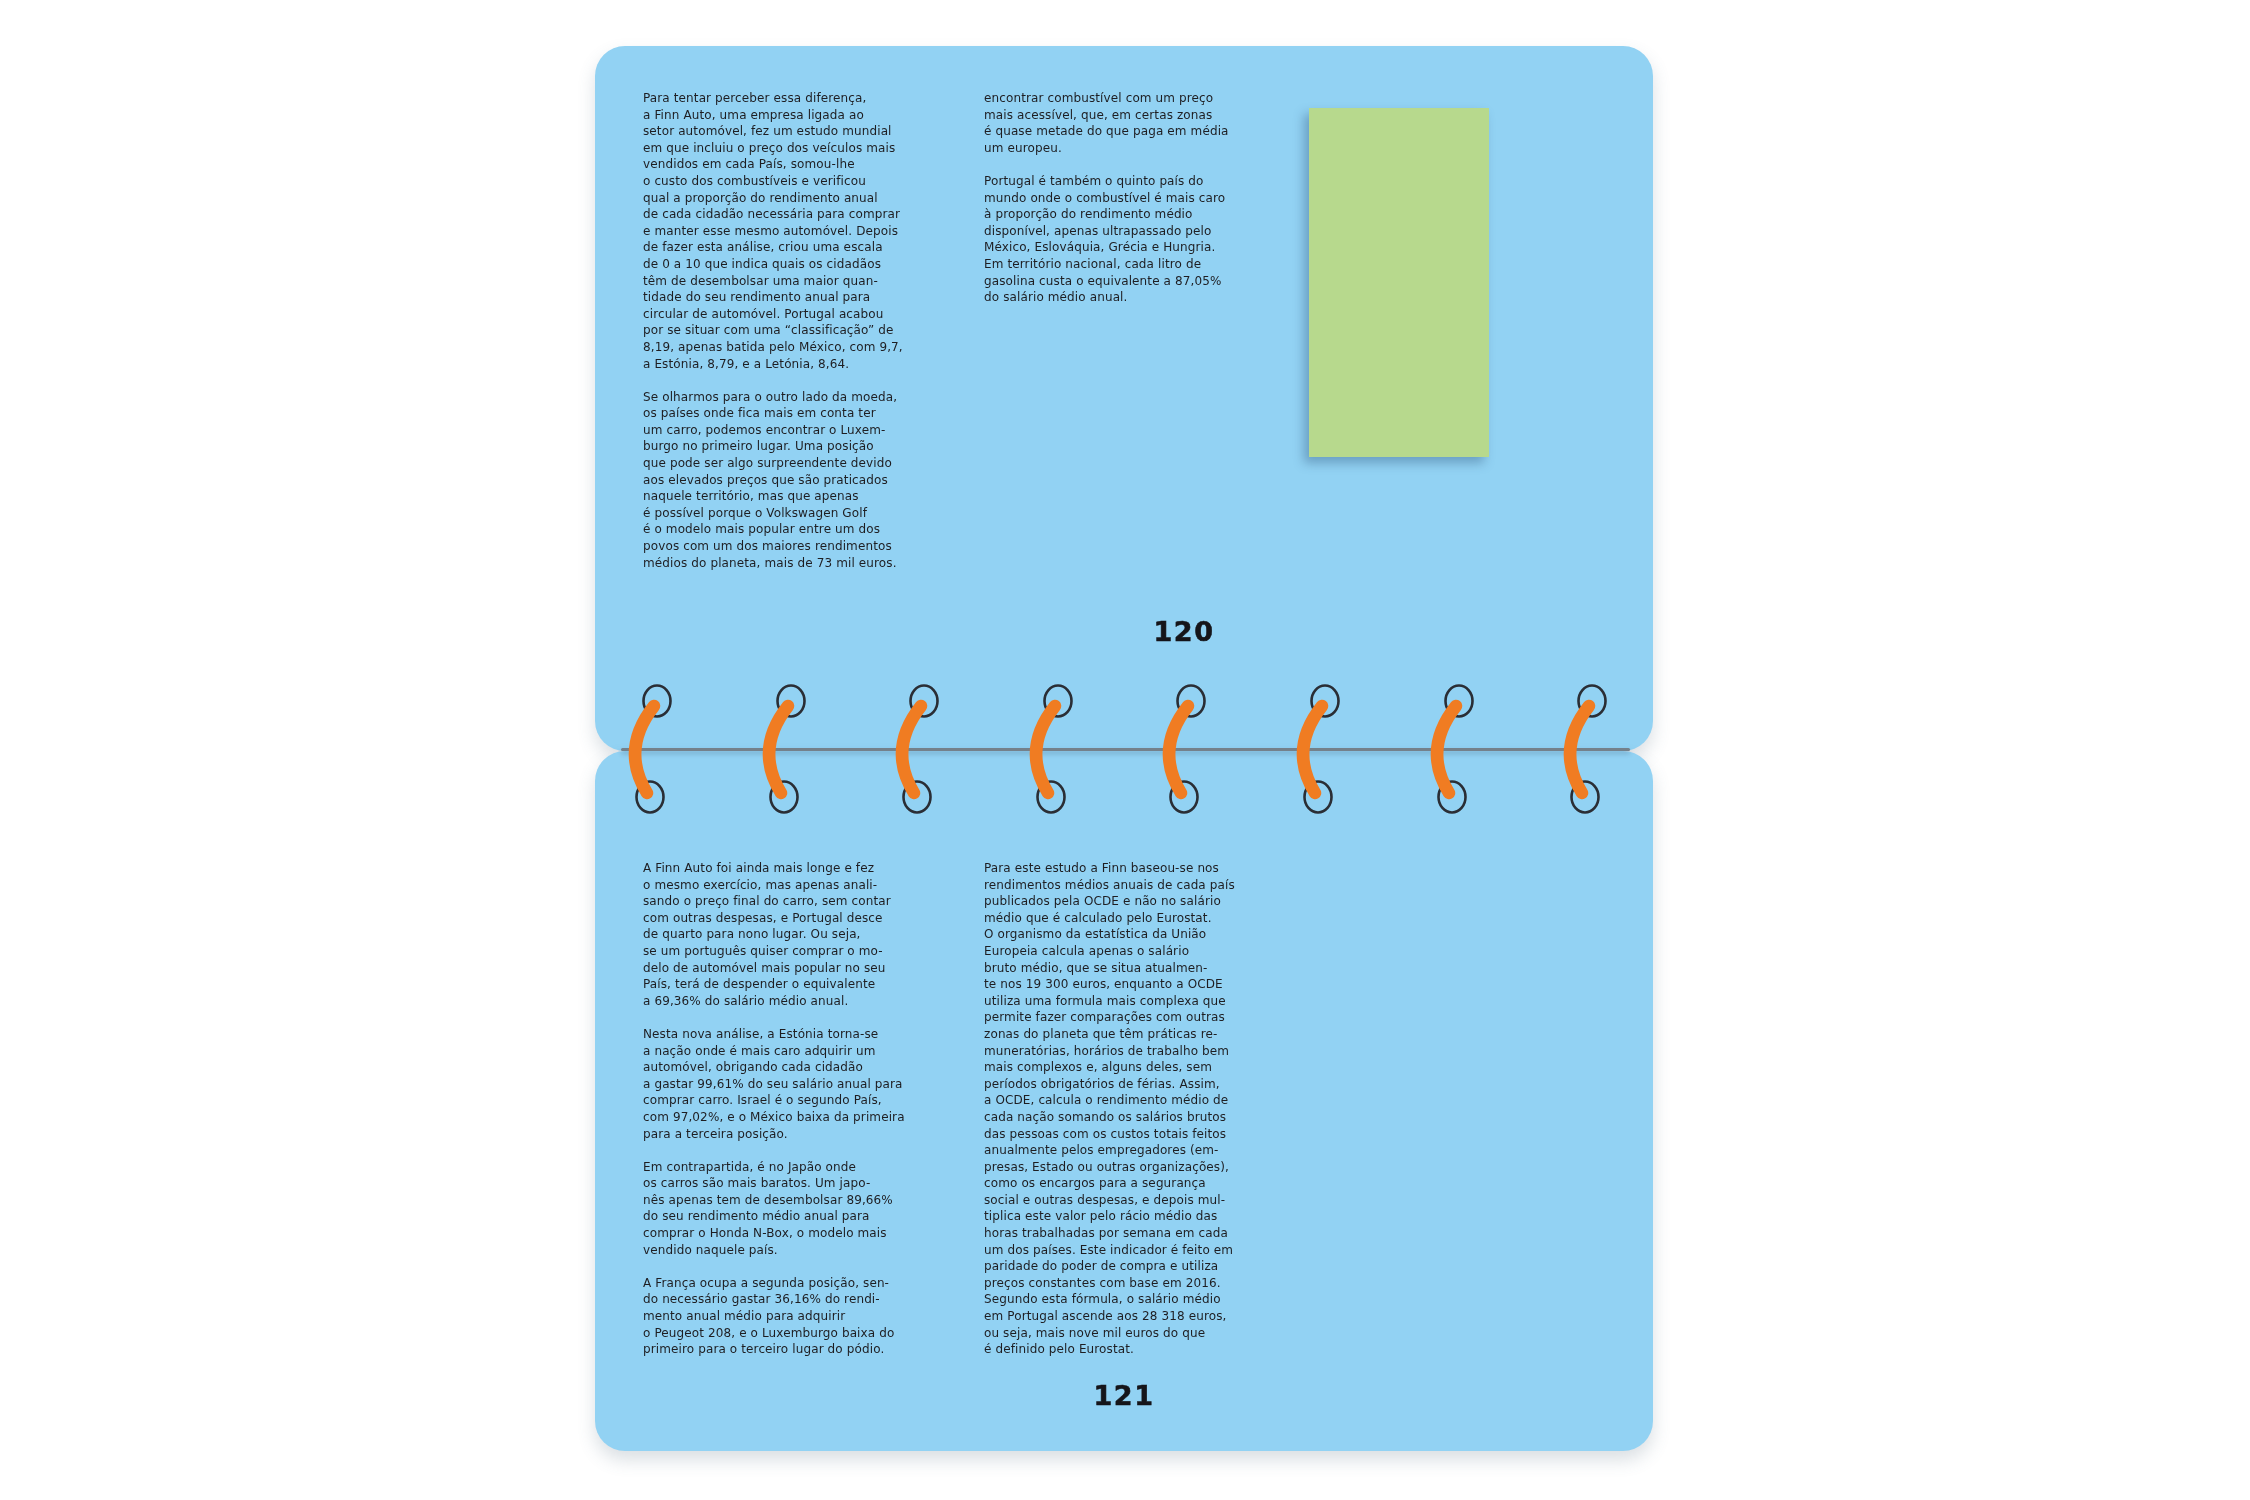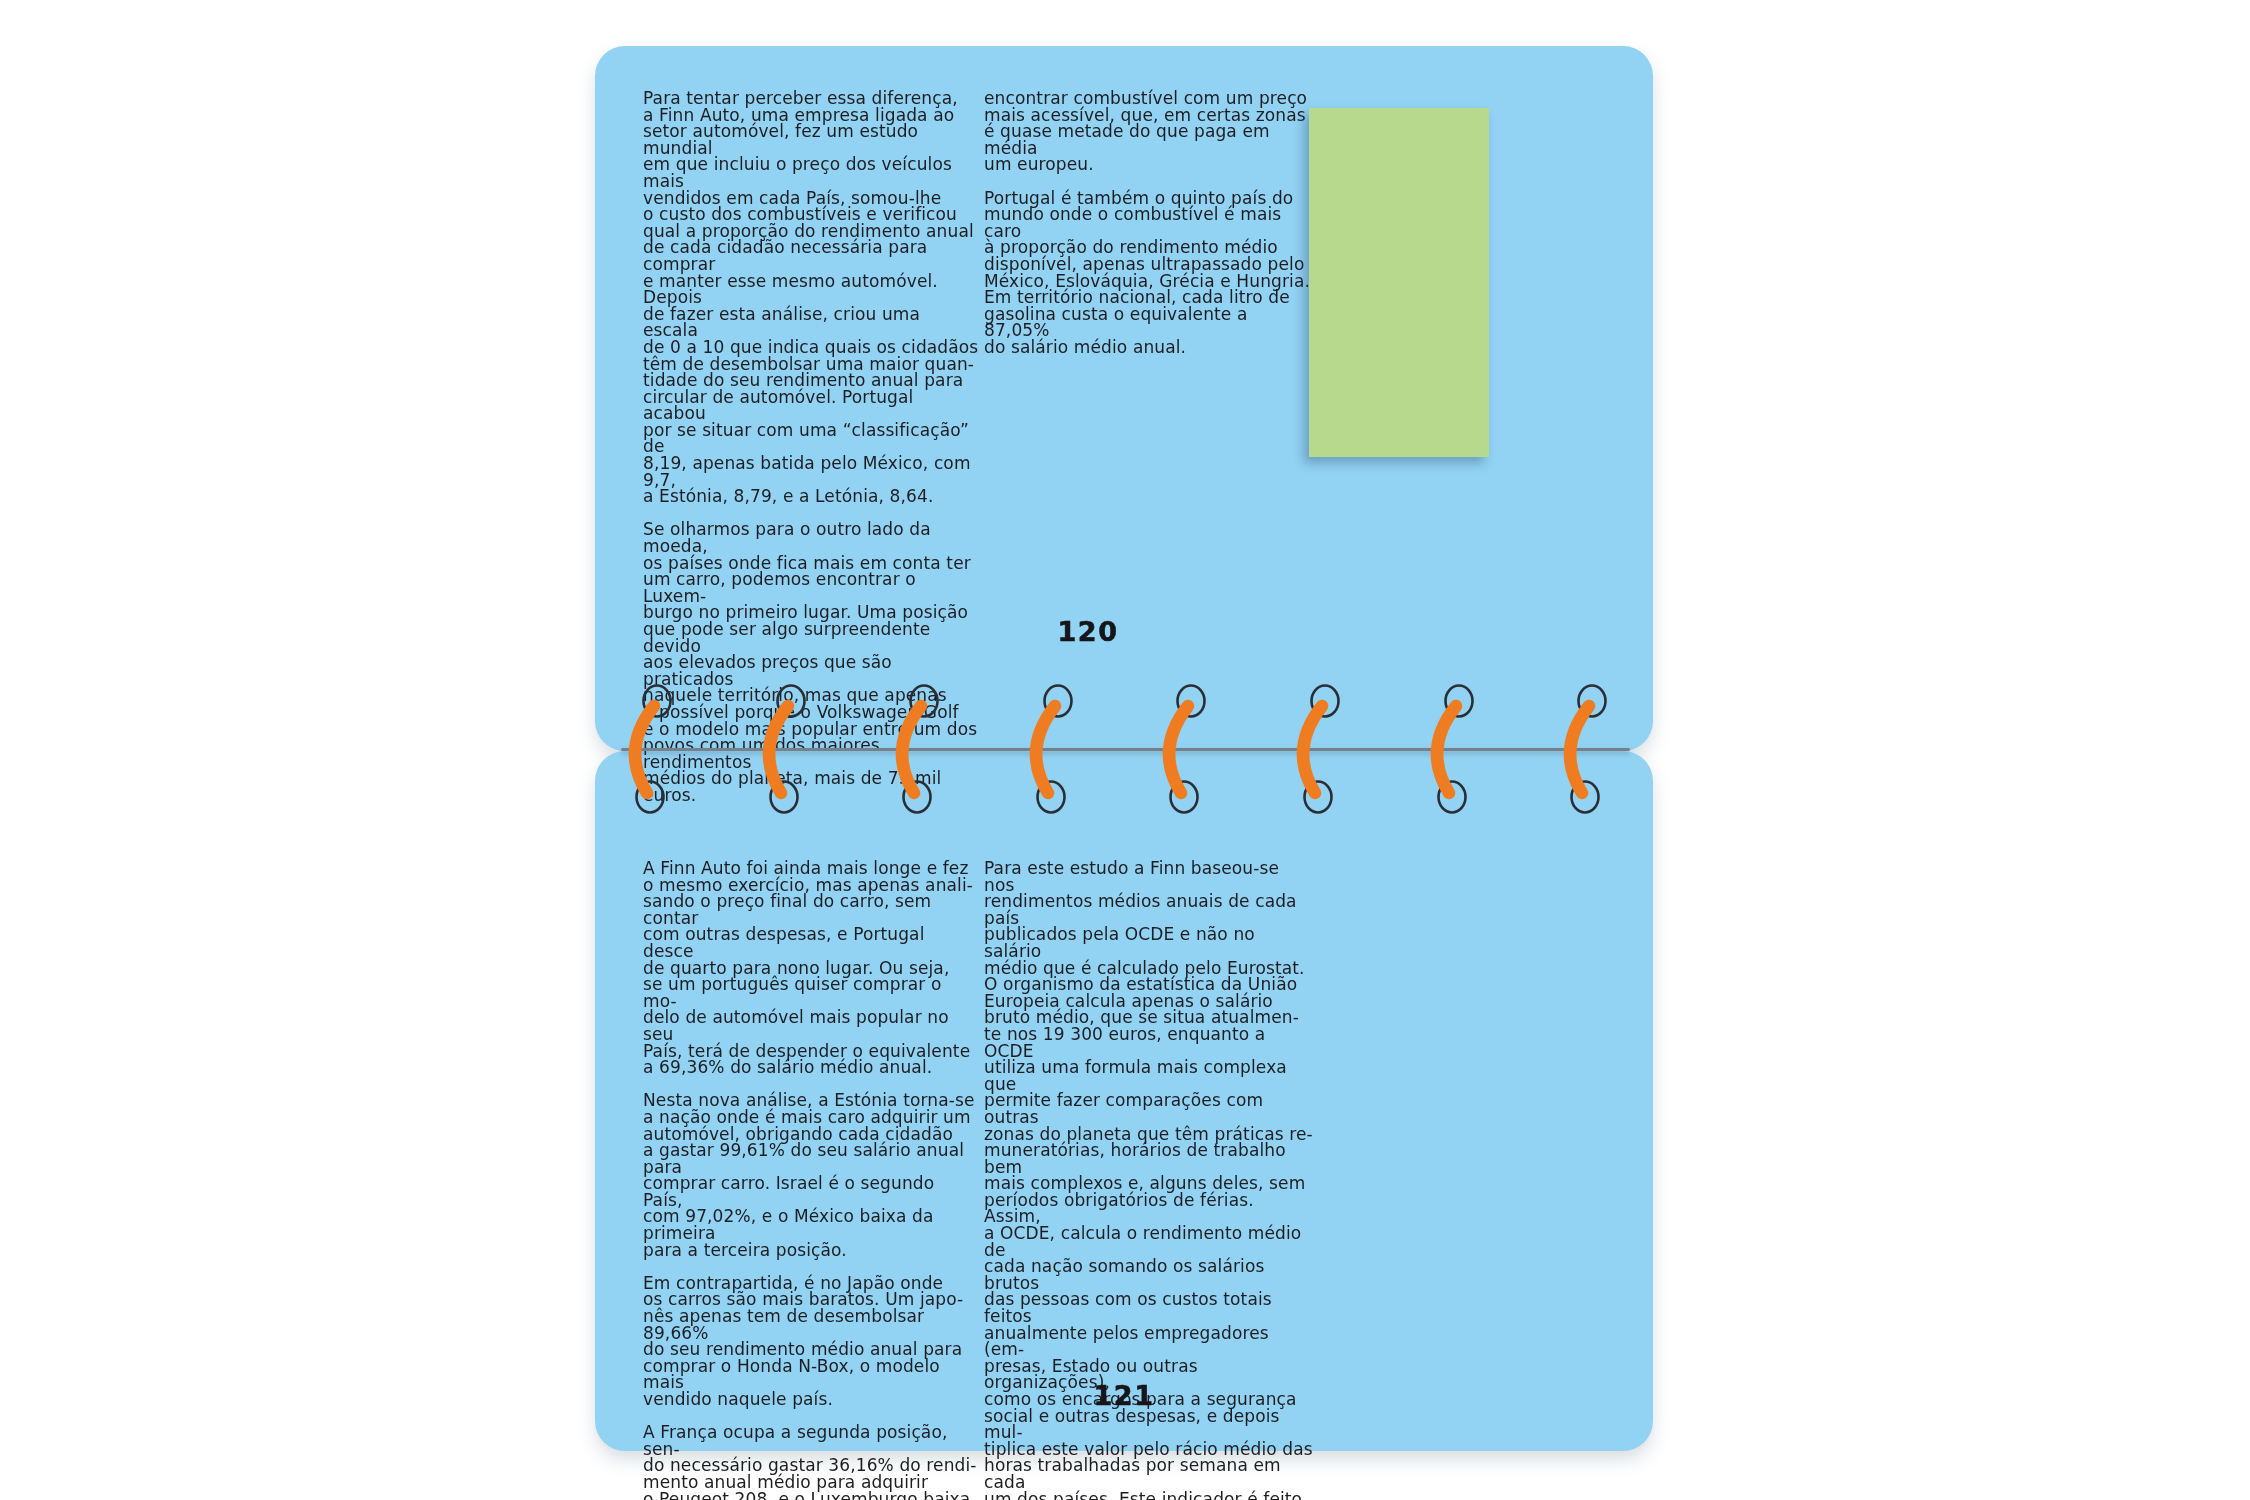--- a/index.html
+++ b/index.html
@@ -22,34 +22,34 @@
   }
   #page-top{top:46px;height:705px;}
   #page-bottom{top:751px;height:700px;}
   .seam{
     position:absolute;left:621px;top:748px;width:1009px;height:3px;
     background:var(--seam-gray);z-index:3;border-radius:2px;
     box-shadow:0 3px 4px rgba(40,60,80,0.25);
   }
   .text-col{
     position:absolute;width:336px;color:var(--text);
-    font-size:17px;line-height:16.6px;letter-spacing:0.12px;
+    font-size:12px;line-height:16.6px;letter-spacing:0.12px;
     z-index:2;
   }
   .para{margin:0 0 16.6px 0;white-space:pre-line;}
   #col-t1{left:643px;top:90px;}
   #col-t2{left:984px;top:90px;width:330px;}
   #col-b1{left:643px;top:860px;}
   #col-b2{left:984px;top:860px;width:330px;}
   .page-number{
     position:absolute;width:140px;text-align:center;color:#15151A;
     font-weight:800;font-size:27px;letter-spacing:1.5px;z-index:2;
     -webkit-text-stroke:0.6px #15151A;
   }
-  #pn-120{left:1018px;top:616px;}
+  #pn-120{left:1114px;top:616px;}
   #pn-121{left:1054px;top:1380px;}
   .image-ph{
     position:absolute;left:1309px;top:108px;width:180px;height:349px;
     background:var(--image-green);z-index:2;
     box-shadow:-5px 6px 10px rgba(47,86,122,0.40);
   }
   #binding{position:absolute;left:0;top:0;z-index:4;}
   .ring{position:absolute;top:678px;width:90px;height:150px;}
   .ring svg{display:block;}
 </style>

